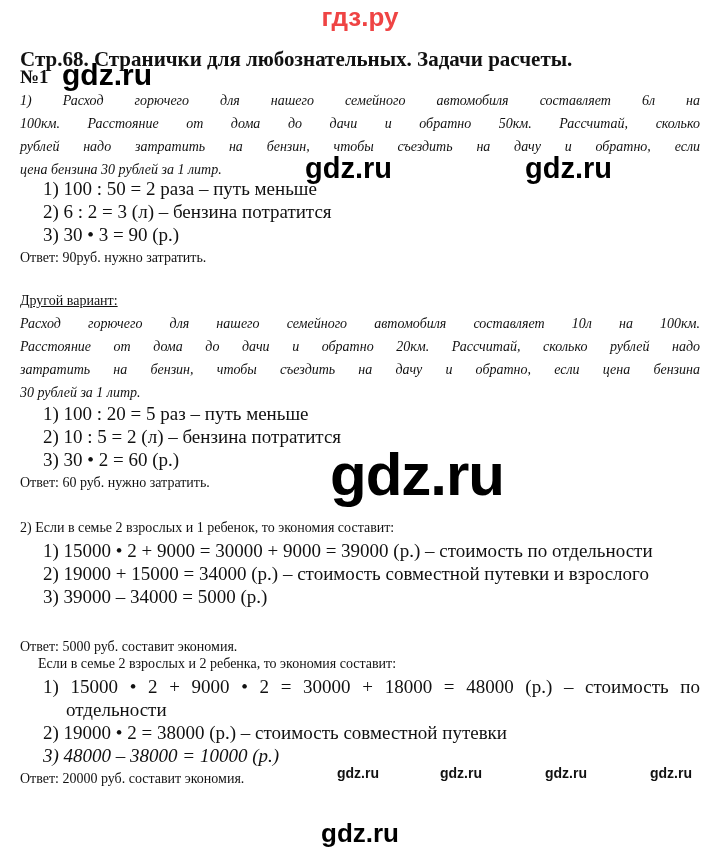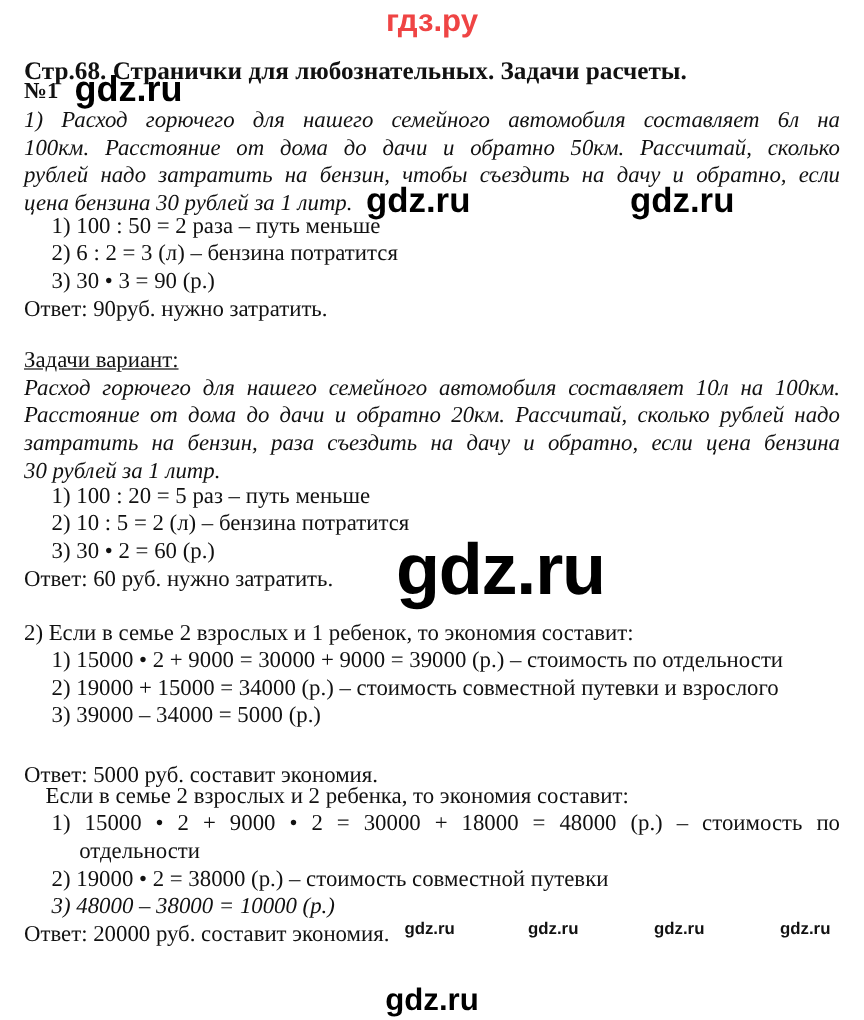--- a/index.html
+++ b/index.html
@@ -4,21 +4,21 @@
 <style>
   html, body { margin: 0; padding: 0; background: #ffffff; }
   body { width: 720px; height: 850px; position: relative; overflow: hidden; color: #111; }
   .serif { font-family: "Liberation Serif", "DejaVu Serif", serif; }
   .sans { font-family: "Liberation Sans", "DejaVu Sans", sans-serif; }
   .abs { position: absolute; white-space: nowrap; }
   .site-header { left: 0; width: 720px; top: 2px; text-align: center; font-size: 26px; font-weight: bold; letter-spacing: 0px; color: #ef4444; }
   .title { left: 20px; top: 47px; font-size: 21px; font-weight: bold; }
   .num { left: 20px; top: 66px; font-size: 19px; font-weight: bold; }
   .wm-big { font-family: "Liberation Sans", "DejaVu Sans", sans-serif; font-weight: bold; color: #000; }
-  .line { left: 20px; font-size: 19px; line-height: 22px; }
+  .line { left: 20px; font-size: 14px; line-height: 22px; }
   .ital { font-style: italic; }
   .step { left: 43px; font-size: 19px; line-height: 22px; }
   .just { width: 680px; text-align: justify; text-align-last: justify; }
   .under { text-decoration: underline; }
   .wm-small { font-size: 14px; font-weight: bold; font-family: "Liberation Sans", "DejaVu Sans", sans-serif; }
 </style>
 </head>
 <body>
 
 <div class="abs site-header sans">гдз.ру</div>
@@ -32,24 +32,24 @@
 <div class="abs line serif ital just" style="top:136px;">рублей надо затратить на бензин, чтобы съездить на дачу и обратно, если</div>
 <div class="abs line serif ital" style="top:159px;">цена бензина 30 рублей за 1 литр.</div>
 <div class="abs wm-big" style="left:305px; top:152px; font-size:29px;">gdz.ru</div>
 <div class="abs wm-big" style="left:525px; top:152px; font-size:29px;">gdz.ru</div>
 
 <div class="abs step serif" style="top:178px;">1) 100 : 50 = 2 раза – путь меньше</div>
 <div class="abs step serif" style="top:201px;">2) 6 : 2 = 3 (л) – бензина потратится</div>
 <div class="abs step serif" style="top:224px;">3) 30 • 3 = 90 (р.)</div>
 <div class="abs line serif" style="top:247px;">Ответ: 90руб. нужно затратить.</div>
 
-<div class="abs line serif under" style="top:290px;">Задачи вариант:</div>
+<div class="abs line serif under" style="top:290px;">Другой вариант:</div>
 <div class="abs line serif ital just" style="top:313px;">Расход горючего для нашего семейного автомобиля составляет 10л на 100км.</div>
 <div class="abs line serif ital just" style="top:336px;">Расстояние от дома до дачи и обратно 20км. Рассчитай, сколько рублей надо</div>
-<div class="abs line serif ital just" style="top:359px;">затратить на бензин, раза съездить на дачу и обратно, если цена бензина</div>
+<div class="abs line serif ital just" style="top:359px;">затратить на бензин, чтобы съездить на дачу и обратно, если цена бензина</div>
 <div class="abs line serif ital" style="top:382px;">30 рублей за 1 литр.</div>
 
 <div class="abs step serif" style="top:403px;font-family:Liberation Serif, serif;">1) 100 : 20 = 5 раз – путь меньше</div>
 <div class="abs step serif" style="top:426px;">2) 10 : 5 = 2 (л) – бензина потратится</div>
 <div class="abs step serif" style="top:449px;">3) 30 • 2 = 60 (р.)</div>
 <div class="abs line serif" style="top:472px;">Ответ: 60 руб. нужно затратить.</div>
 <div class="abs wm-big" style="left:330px; top:440px; font-size:60px; letter-spacing:-1px;">gdz.ru</div>
 
 <div class="abs line serif" style="top:517px;">2) Если в семье 2 взрослых и 1 ребенок, то экономия составит:</div>
 <div class="abs step serif" style="top:540px;">1) 15000 • 2 + 9000 = 30000 + 9000 = 39000 (р.) – стоимость по отдельности</div>

